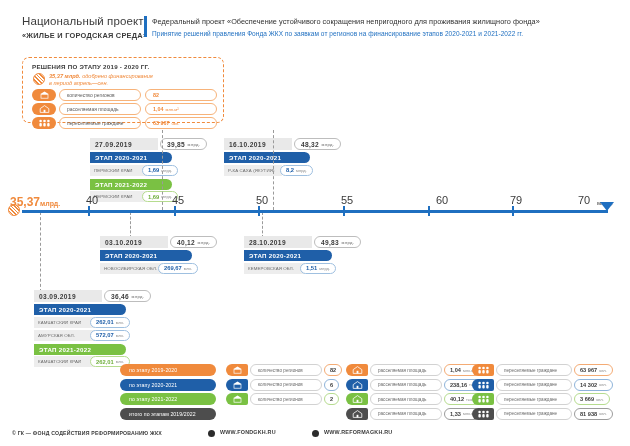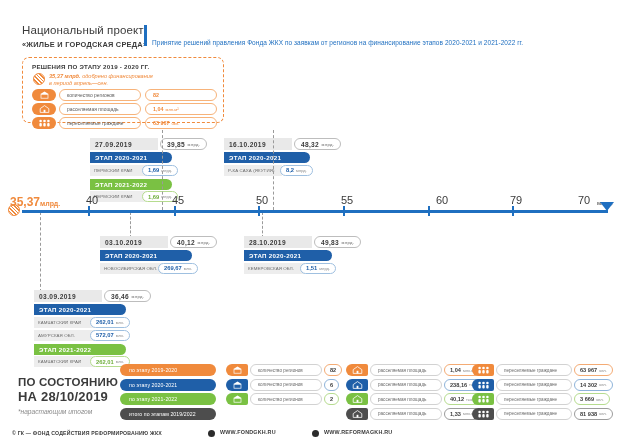--- a/index.html
+++ b/index.html
@@ -8,21 +8,21 @@
     background:#ffffff;
     font-family:"Liberation Sans","DejaVu Sans",sans-serif;
     color:#333;
     position:relative;
     overflow:hidden;
     -webkit-font-smoothing:antialiased;
   }
   .root{position:relative;width:630px;height:446px;}
 
   
-  .header{position:absolute;left:0;top:13px;width:504px;height:46px;}
+  .header{position:absolute;left:0;top:4px;width:504px;height:46px;}
   .np-title{position:absolute;left:22px;top:11px;font-size:11.5px;color:#3b3b3b;letter-spacing:.1px;}
   .np-sub{position:absolute;left:22px;top:27px;font-size:7.4px;font-weight:bold;color:#3b3b3b;letter-spacing:.25px;}
   .hdr-rule{position:absolute;left:144px;top:12px;width:3px;height:21px;background:#1f6fc0;}
   .fp-title{position:absolute;left:152px;top:13px;font-size:7.3px;color:#2f2f2f;letter-spacing:.05px;white-space:nowrap;}
   .fp-sub{position:absolute;left:152px;top:26px;font-size:6.5px;color:#1f6fc0;letter-spacing:.05px;white-space:nowrap;}
 
   
   .opanel{
     position:absolute;left:22px;top:57px;width:202px;height:66px;
     border:1px dashed #f08a3c;border-radius:7px;background:#fff;box-sizing:border-box;
@@ -118,20 +118,21 @@
 </style>
 </head>
 <body>
 
 <div class="root">
 
   <div class="header">
     <div class="np-title">Национальный проект</div>
     <div class="np-sub">«ЖИЛЬЕ И ГОРОДСКАЯ СРЕДА»</div>
     <div class="hdr-rule"></div>
+    <div class="fp-title">Федеральный проект «Обеспечение устойчивого сокращения  непригодного для проживания жилищного фонда»</div>
     <div class="fp-sub">Принятие  решений правления Фонда ЖКХ по заявкам  от регионов на финансирование этапов 2020-2021 и 2021-2022  гг.</div>
   </div>
 
   <div class="opanel">
     <div class="opanel-title">РЕШЕНИЯ ПО ЭТАПУ 2019 - 2020 ГГ.</div>
     <div class="ohatch"></div>
     <div class="opanel-note">
       <b>35,37 млрд.</b><span> одобрено финансирования</span><br>
       <span>в период апрель—сен.</span>
     </div>
@@ -319,25 +320,20 @@
     <div class="stage green" style="width:92px;margin-top:3px;">ЭТАП 2021-2022</div>
     <div class="regrow" style="margin-top:1.5px;">
       <div class="rbar" style="width:60px;">КАМЧАТСКИЙ КРАЙ</div>
       <div class="rval g" style="left:56px;">
         <span>262,01</span>
           <span class="u">млн.</span>
       </div>
     </div>
   </div>
 
-  <div class="status">
-    <div class="l1">ПО СОСТОЯНИЮ</div>
-    <div class="l2">НА 28/10/2019</div>
-    <div class="l3">*нарастающим итогом</div>
-  </div>
 
   <div class="sumcol" style="left:120px;top:364px;width:96px;">
     <div class="srow">
       <div class="pill or" style="width:96px;">по этапу 2019-2020</div>
     </div>
     <div class="srow">
       <div class="pill bl" style="width:96px;">по этапу 2020-2021</div>
     </div>
     <div class="srow">
       <div class="pill gr" style="width:96px;">по этапу 2021-2022</div>

